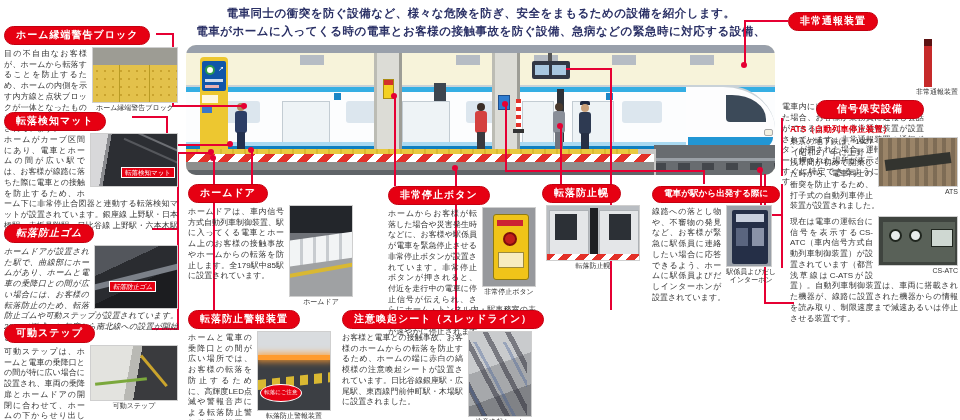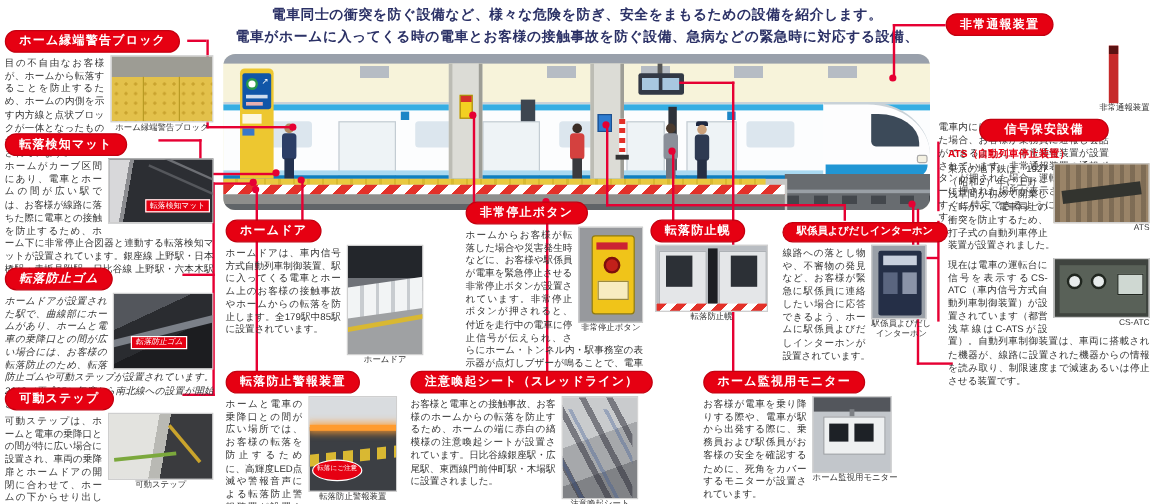--- a/index.html
+++ b/index.html
@@ -237,21 +237,21 @@
         <div class="ph" style="width:64px;height:92px;background:linear-gradient(180deg,#23262b 0 30%,#6f7278 30% 42%,#9fa1a3 42%);">
           <div class="abs" style="left:0;top:30px;width:64px;height:26px;background:repeating-linear-gradient(90deg,#f2f4f5 0 10px,#c8ccd0 10px 13px);transform:skewY(-8deg);"></div>
           <div class="abs" style="left:0;top:62px;width:64px;height:4px;background:#d9b832;transform:skewY(-10deg);"></div>
         </div>
         <div class="cap">ホームドア</div>
       </div>
       <p class="txt">ホームドアは、車内信号方式自動列車制御装置、駅に入ってくる電車とホーム上のお客様の接触事故やホームからの転落を防止します。全179駅中85駅に設置されています。</p>
     </div>
   </div>
 
-  <div class="blk" style="left:388px;top:167px;width:148px;">
+  <div class="blk" style="left:388px;top:184px;width:148px;">
     <div class="pill">非常停止ボタン</div>
     <div style="overflow:hidden;">
       <div class="phw">
         <div class="ph" style="width:54px;height:80px;background:#97999d;">
           <div class="abs" style="left:10px;top:6px;width:34px;height:64px;background:#f0c419;border:1px solid #8f7a10;border-radius:3px;"></div>
           <div class="abs" style="left:14px;top:12px;width:26px;height:6px;background:#c23;"></div>
           <div class="abs" style="left:20px;top:24px;width:14px;height:14px;border-radius:50%;background:#c2201a;border:2px solid #7e0f0c;box-sizing:border-box;"></div>
           <div class="abs" style="left:15px;top:44px;width:24px;height:14px;background:#f7ecc0;border:1px solid #9c8a3c;"></div>
         </div>
         <div class="cap">非常停止ボタン</div>
@@ -269,21 +269,21 @@
         <div class="abs" style="left:8px;top:8px;width:22px;height:26px;background:#2c3036;"></div>
         <div class="abs" style="left:62px;top:8px;width:22px;height:26px;background:#2c3036;"></div>
         <div class="abs" style="left:43px;top:2px;width:8px;height:48px;background:#1d1f23;"></div>
         <div class="abs" style="left:0;top:48px;width:94px;height:8px;background:repeating-linear-gradient(135deg,#e33129 0 6px,#fff 6px 12px);"></div>
       </div>
       <div class="cap">転落防止幌</div>
     </div>
   </div>
 
   <div class="blk" style="left:652px;top:182px;width:124px;">
-    <div class="pill small">駅係員よびだしインターホン</div>
+    <div class="pill small">電車が駅から出発する際に</div>
     <div style="overflow:hidden;">
       <div class="phw">
         <div class="ph" style="width:46px;height:62px;background:#9aa0a8;">
           <div class="abs" style="left:5px;top:4px;width:36px;height:54px;background:#252f47;border-radius:2px;"></div>
           <div class="abs" style="left:9px;top:8px;width:28px;height:8px;background:#c8cfdd;"></div>
           <div class="abs" style="left:9px;top:22px;width:12px;height:18px;background:#5a657f;"></div>
           <div class="abs" style="left:25px;top:22px;width:12px;height:18px;background:#8a93a8;"></div>
         </div>
         <div class="cap">駅係員よびだし</div>
         <div class="cap" style="margin-top:0;">インターホン</div>
@@ -314,36 +314,20 @@
         <div class="ph" style="width:64px;height:86px;background:linear-gradient(160deg,#c9cbcd 0 40%,#a6a8ab 40% 70%,#808286 70%);">
           <div class="abs" style="left:-10px;top:0;width:110%;height:100%;background:repeating-linear-gradient(62deg,rgba(40,40,52,.5) 0 5px,transparent 5px 20px);"></div>
           <div class="abs" style="left:-10px;top:10px;width:110%;height:100%;background:repeating-linear-gradient(62deg,rgba(60,90,150,.35) 0 3px,transparent 3px 26px);"></div>
         </div>
         <div class="cap">注意喚起シート</div>
       </div>
       <p class="txt">お客様と電車との接触事故、お客様のホームからの転落を防止するため、ホームの端に赤白の縞模様の注意喚起シートが設置されています。日比谷線銀座駅・広尾駅、東西線門前仲町駅・木場駅に設置されました。</p>
     </div>
   </div>
 
-  <div class="blk" style="left:586px;top:308px;width:162px;">
-    <div class="pill">ホーム監視用モニター</div>
-    <div style="overflow:hidden;">
-      <div class="phw">
-        <div class="ph" style="width:66px;height:64px;background:#c2c6cb;">
-          <div class="abs" style="left:0;top:0;width:66px;height:12px;background:#53565c;"></div>
-          <div class="abs" style="left:30px;top:10px;width:4px;height:8px;background:#7d8085;"></div>
-          <div class="abs" style="left:8px;top:16px;width:50px;height:30px;background:#eef0f1;border:1px solid #9da0a5;"></div>
-          <div class="abs" style="left:13px;top:22px;width:16px;height:15px;background:#1d2126;"></div>
-          <div class="abs" style="left:34px;top:22px;width:16px;height:15px;background:#1d2126;"></div>
-        </div>
-        <div class="cap">ホーム監視用モニター</div>
-      </div>
-      <p class="txt">お客様が電車を乗り降りする際や、電車が駅から出発する際に、乗務員および駅係員がお客様の安全を確認するために、死角をカバーするモニターが設置されています。</p>
-    </div>
-  </div>
 
   <div class="blk" style="left:782px;top:10px;width:176px;">
     <div class="pill" style="margin-left:6px;">非常通報装置</div>
     <div style="overflow:hidden;">
       <div class="phw" style="margin-top:8px;">
         <div class="ph" style="width:8px;height:48px;background:#c62a2a;border:none;margin:0 8px;">
           <div class="abs" style="left:0;top:0;width:8px;height:7px;background:#5c1212;"></div>
         </div>
         <div class="cap">非常通報装置</div>
       </div>

